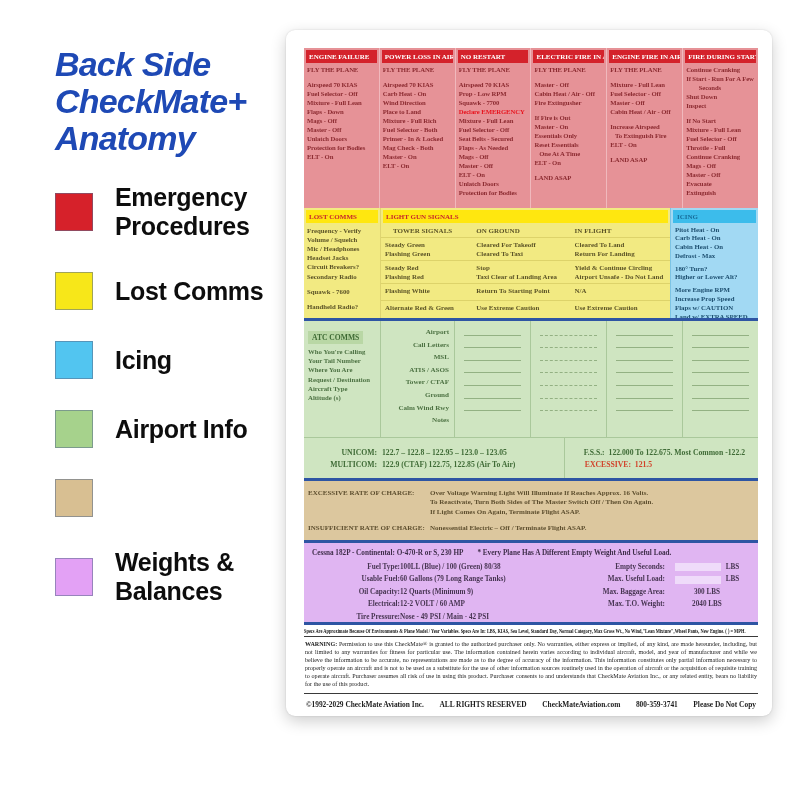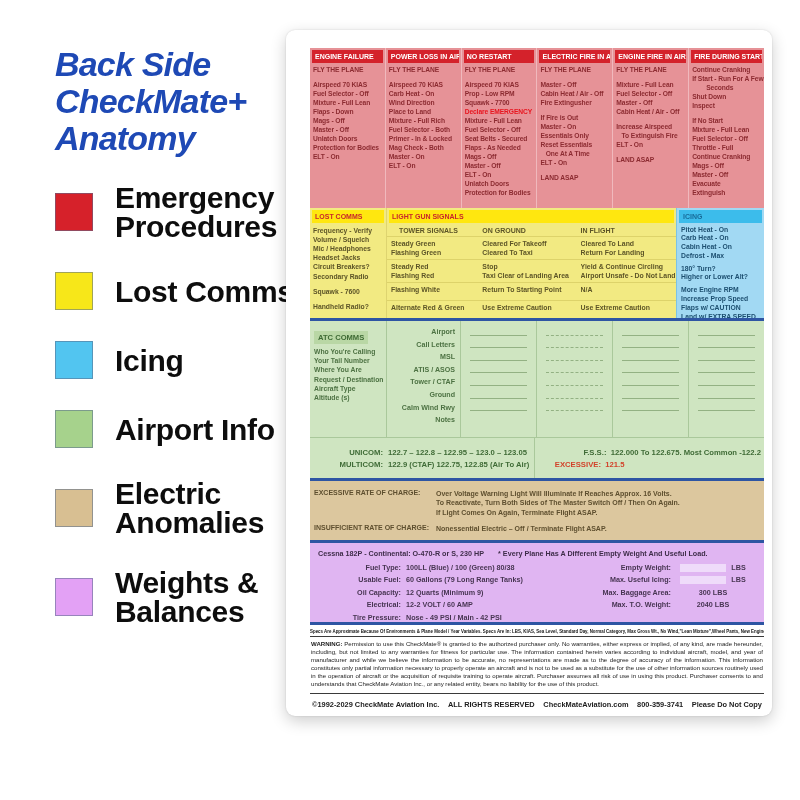--- a/index.html
+++ b/index.html
@@ -7,26 +7,26 @@
   body {
     width:800px; height:800px; background:#ffffff; position:relative;
     font-family:"Liberation Sans", sans-serif; overflow:hidden;
   }
   
   .title { position:absolute; left:55px; top:46px; font-size:34px; line-height:37px;
     font-weight:800; font-style:italic; color:#1e49b5; letter-spacing:-0.8px; }
   .legend { position:absolute; left:55px; top:183px; display:flex; flex-direction:column; gap:31px; }
   .legend-item { display:flex; align-items:center; gap:22px; }
   .swatch { width:38px; height:38px; flex:0 0 38px; border:1px solid rgba(90,110,140,.55); }
-  .legend-label { font-size:30px; line-height:29px; font-weight:700; color:#0d0d0d; letter-spacing:-0.3px; }
+  .legend-label { font-size:25px; line-height:29px; font-weight:700; color:#0d0d0d; letter-spacing:-0.3px; }
 
   
   .card { position:absolute; left:286px; top:30px; width:486px; height:686px; background:#fff;
     border-radius:9px; box-shadow:0 5px 16px rgba(0,0,0,.20), 0 0 2px rgba(0,0,0,.14); }
-  .content { position:absolute; left:24px; top:18px; width:454px; }
+  .content { position:absolute; left:18px; top:18px; width:454px;font-family:Liberation Serif, serif; }
 
   
   .red-section { display:flex; height:160px; background:#e69297; }
   .ecol { flex:1 1 0; min-width:0; border-right:1px solid #f0b9bd; display:flex; flex-direction:column; overflow:hidden; }
   .ecol:last-child { border-right:none; }
   .ehead { background:#d4222b; color:#fff; font-weight:700; font-size:7px; line-height:8px;
     padding:2.5px 3px 2px; margin:2px 2px 1px; white-space:nowrap; overflow:hidden; }
   .ebody { padding:1px 0 1px 3px; font-size:6.7px; line-height:9px; font-weight:700; color:#8c2b31;
     letter-spacing:-0.1px; white-space:pre; overflow:hidden; }
   .espace { height:6px; }
@@ -58,42 +58,42 @@
   .atc { background:#cfe5c1; display:flex; height:116px; }
   .atc-notes-col { width:76px; padding:5px 2px 0 4px; }
   .atc-title { display:inline-block; background:#b9d7a5; color:#3e6a34; font-weight:700; font-size:7.6px; padding:2px 4px; margin-bottom:3px; }
   .atc-note { font-size:6.8px; line-height:9.2px; font-weight:700; color:#4d7243; white-space:nowrap; }
   .atc-labels-col { width:74px; border-left:1px solid #aac89b; padding:5px 5px 0 0; }
   .atc-label { font-size:7.1px; font-weight:700; color:#4d7243; text-align:right; height:12.6px; line-height:12.6px; white-space:nowrap; }
   .atc-blank-col { flex:1 1 0; border-left:1px solid #aac89b; padding-top:5px; }
   .atc-cell { height:12.6px; position:relative; }
   .atc-line { position:absolute; left:12%; right:12%; bottom:3px; border-bottom:1px solid #93b183; }
 
-  .freqs { background:#cfe5c1; border-top:1px solid #aac89b; display:flex; height:41px; }
+  .freqs { background:#cfe5c1; border-top:1px solid #aac89b; display:flex; height:41px;gap:36px; }
   .freq-left { width:49.3%; display:flex; flex-direction:column; justify-content:center; gap:3px; }
   .freq-row { display:flex; font-size:7.7px; font-weight:700; color:#3f6b36; white-space:nowrap; }
   .freq-label { width:78px; text-align:right; padding-right:5px; flex:0 0 78px; }
   .freq-right { flex:1; border-left:1px solid #aac89b; display:flex; flex-direction:column; justify-content:center; gap:3px; }
-  .fss-row { font-size:7.7px; font-weight:700; color:#3f6b36; text-align:right; padding-right:3px; white-space:nowrap; }
+  .fss-row { font-size:7.7px; font-weight:700; color:#3f6b36; text-align:right; padding-right:13px; white-space:nowrap; }
   .emg-row { font-size:7.7px; font-weight:700; color:#d2422a; padding-left:20px; white-space:nowrap; }
 
   
   .tan { background:#dcc79e; height:59px; padding:8px 0 0 4px; }
   .tan-row { display:flex; margin-bottom:7px; }
   .tan-label { width:122px; flex:0 0 122px; font-size:7px; font-weight:700; color:#5e4f2f; }
   .tan-lines { font-size:7px; line-height:9.3px; font-weight:700; color:#5e4f2f; }
 
   
   .purple { background:#e0b5f2; height:79px; padding:6px 8px 0 8px; }
   .wb-header { font-size:7.2px; font-weight:700; color:#3e2d49; margin-bottom:4px; display:flex; gap:14px; white-space:nowrap; }
   .wb-cols { display:flex; }
   .wb-left { width:55%; }
   .wb-right { flex:1; }
   .wb-row { display:flex; height:12.4px; line-height:12.4px; font-size:7.2px; font-weight:700; color:#473552; white-space:nowrap; }
-  .wb-left .wb-label { width:88px; flex:0 0 88px; text-align:right; padding-right:5px; }
+  .wb-left .wb-label { width:88px; flex:0 0 88px; text-align:right; }
   .wb-right .wb-label { flex:1; text-align:right; padding-right:5px; }
   .wb-rvalue { width:80px; flex:0 0 80px; text-align:center; padding-right:6px; }
   .wb-blankbox { display:inline-block; width:46px; height:8px; background:#efdbfa; vertical-align:middle; margin-right:5px; }
 
   
   .specs { padding:3px 0 2px; overflow:hidden; }
   .specs-inner { white-space:nowrap; font-size:5.2px; font-weight:700; color:#141414; transform:scaleX(.85); transform-origin:0 50%; width:118%; }
   .hairline { border-top:1px solid #3a3a3a; }
   .warning { font-size:6.1px; line-height:8.1px; color:#1c1c1c; text-align:justify; padding:3px 1px 4px; }
   .warning b { font-weight:700; }
@@ -120,21 +120,20 @@
     <div class="legend-item">
       <span class="swatch" style="background: rgb(82, 197, 240);"></span>
       <span class="legend-label">Icing</span>
     </div>
     <div class="legend-item">
       <span class="swatch" style="background: rgb(166, 210, 140);"></span>
       <span class="legend-label">Airport Info</span>
     </div>
     <div class="legend-item">
       <span class="swatch" style="background: rgb(216, 191, 146);"></span>
-      <span class="legend-label">Electric<br>Anomalies</span>
     </div>
     <div class="legend-item">
       <span class="swatch" style="background: rgb(227, 161, 245);"></span>
       <span class="legend-label">Weights &amp;<br>Balances</span>
     </div>
   </div>
 
 <div class="card">
   <div class="content">
 
@@ -425,25 +424,25 @@
               <div class="wb-label">Electrical:</div>
               <div class="wb-value">12-2 VOLT / 60 AMP</div>
             </div>
             <div class="wb-row">
               <div class="wb-label">Tire Pressure:</div>
               <div class="wb-value">Nose - 49 PSI / Main - 42 PSI</div>
             </div>
           </div>
         <div class="wb-right">
             <div class="wb-row">
-              <div class="wb-label">Empty Weight:</div>
+              <div class="wb-label">Empty Seconds:</div>
               <div class="wb-rvalue"><span class="wb-blankbox"></span><span class="wb-unit">LBS</span></div>
             </div>
             <div class="wb-row">
-              <div class="wb-label">Max. Useful Icing:</div>
+              <div class="wb-label">Max. Useful Load:</div>
               <div class="wb-rvalue"><span class="wb-blankbox"></span><span class="wb-unit">LBS</span></div>
             </div>
             <div class="wb-row">
               <div class="wb-label">Max. Baggage Area:</div>
               <div class="wb-rvalue">300 LBS</div>
             </div>
             <div class="wb-row">
               <div class="wb-label">Max. T.O. Weight:</div>
               <div class="wb-rvalue">2040 LBS</div>
             </div>

